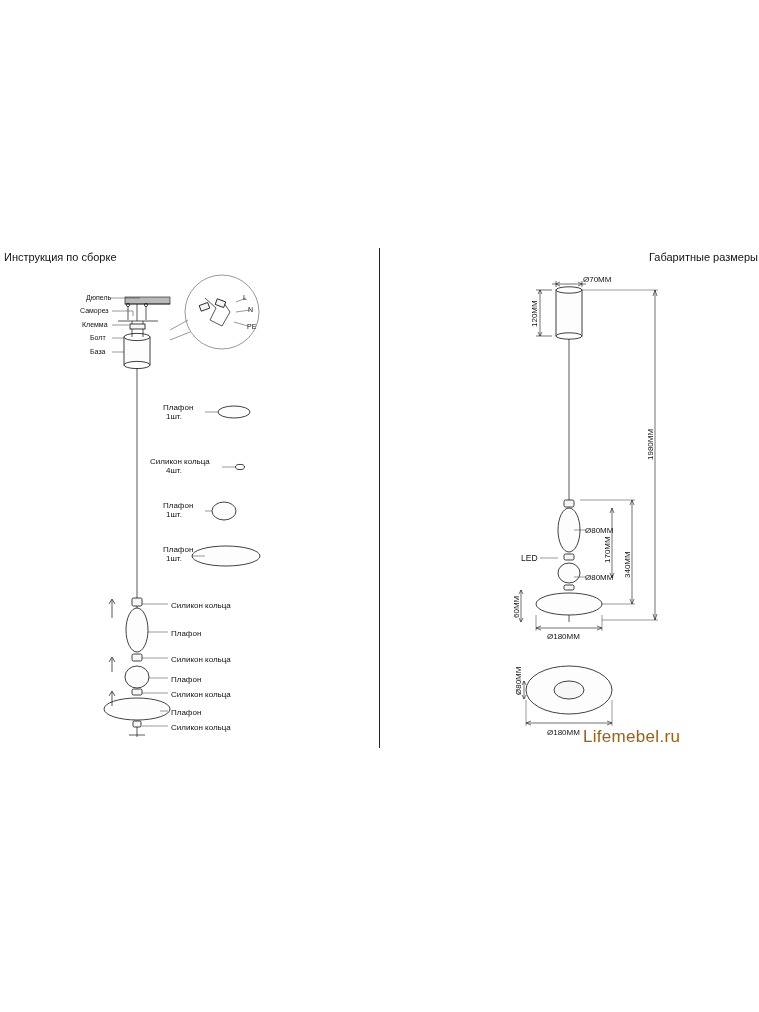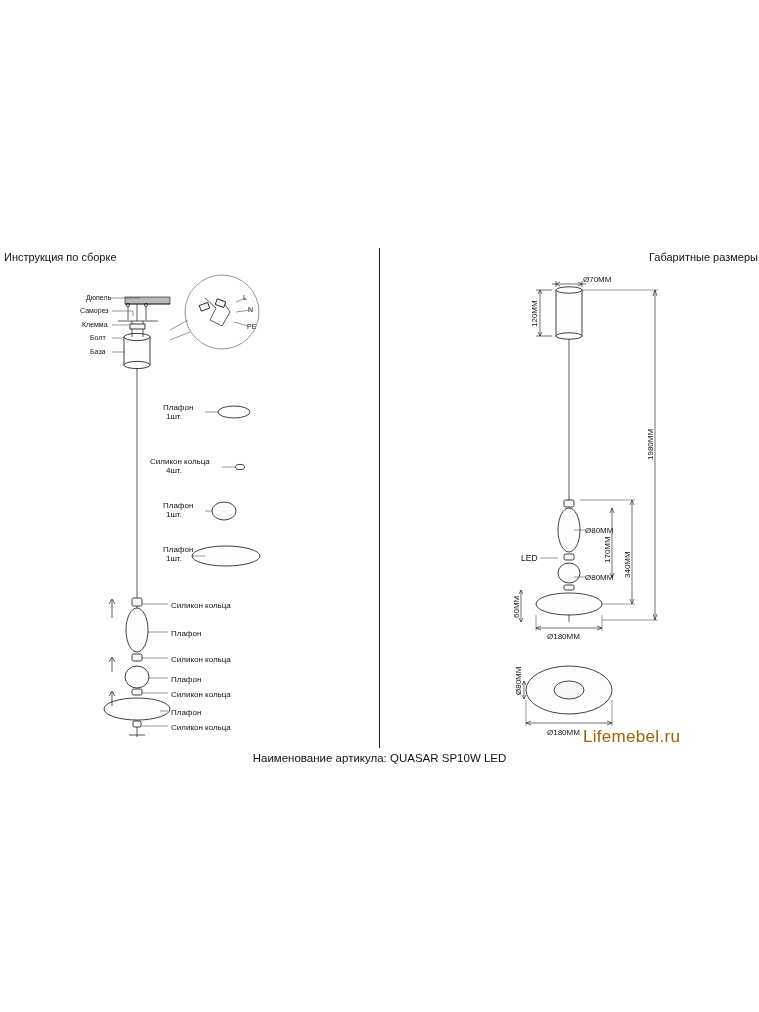--- a/index.html
+++ b/index.html
@@ -266,15 +266,14 @@
     <path class="dim" d="M524 681 L522 685 M524 681 L526 685 M524 699 L522 695 M524 699 L526 695"></path>
     <text class="lbl8" x="521" y="695" transform="rotate(-90 521 695)">Ø80ММ</text>
 
     <path class="dim" d="M526 723 L612 723"></path>
     <path class="dim" d="M526 723 L531 721 M526 723 L531 725 M612 723 L607 721 M612 723 L607 725"></path>
     <path class="ln-thin" d="M526 700 L526 726 M612 700 L612 726"></path>
     <text class="lbl8" x="547" y="735">Ø180ММ</text>
   </svg>
 
   <div id="watermark">Lifemebel.ru</div>
-  <div id="article-caption">Наименование артикула: QUASAR SP10W LED</div>
 
 </div>
 
 </body></html>

